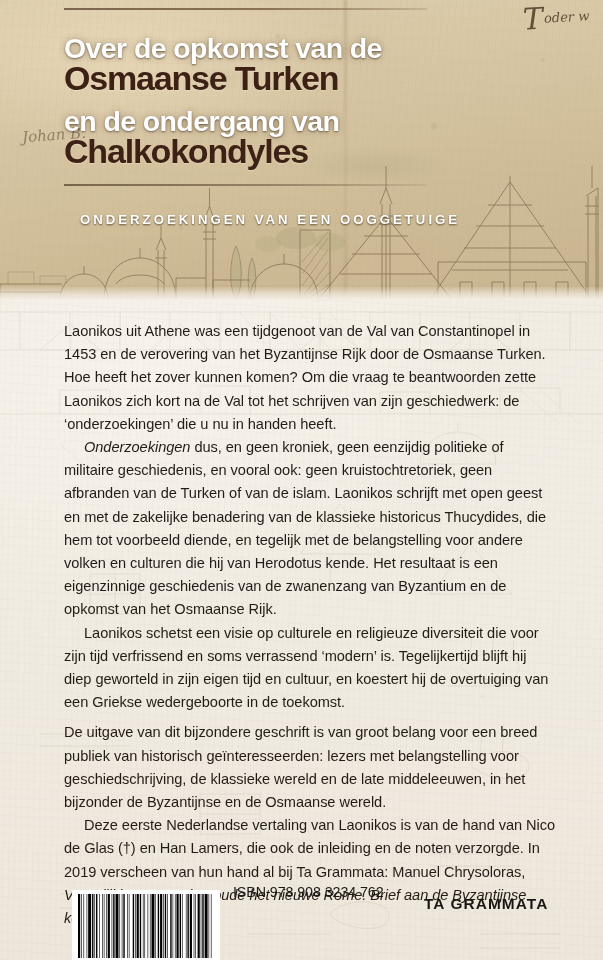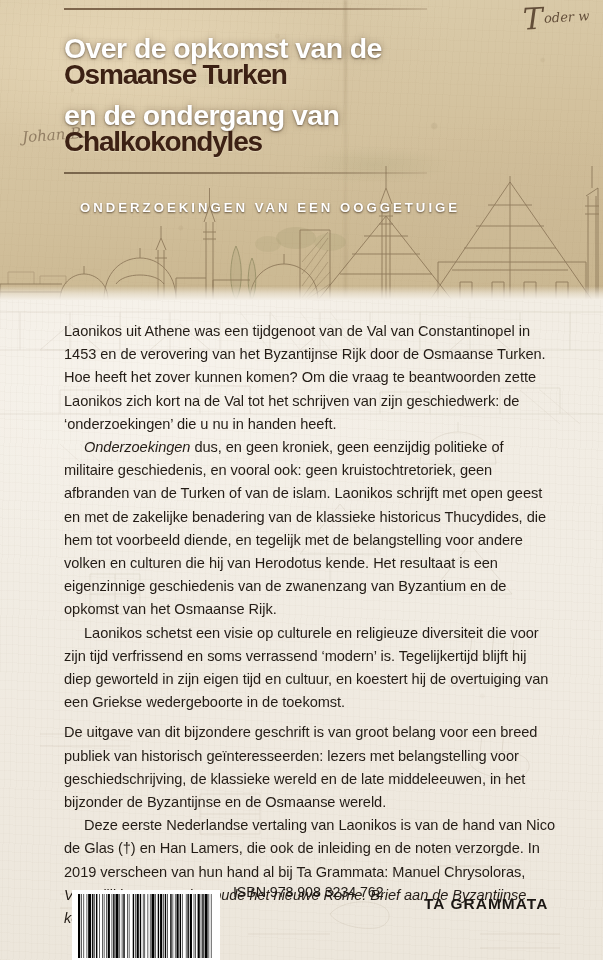--- a/index.html
+++ b/index.html
@@ -111,21 +111,21 @@
     letter-spacing: -.6px;
     white-space: nowrap;
   }
   .tl-light {
     color: #ffffff;
     font-size: 28.5px;
     text-shadow: 0 1px 2px rgba(50,32,18,.55), 0 0 7px rgba(60,40,22,.35);
   }
   .tl-dark {
     color: #3c2114;
-    font-size: 28px;
+    font-size: 34px;
     letter-spacing: -1.2px;
     text-shadow: 0 1px 1px rgba(255,248,230,.35);
   }
   .tl-1 { padding-top: 24px; }
   .tl-2 { margin-top: -2px; }
   .tl-3 { margin-top: 12px; }
   .tl-4 { margin-top: -1px; }
 
   .rule-bottom {
     margin: 16px 0 0 0;

